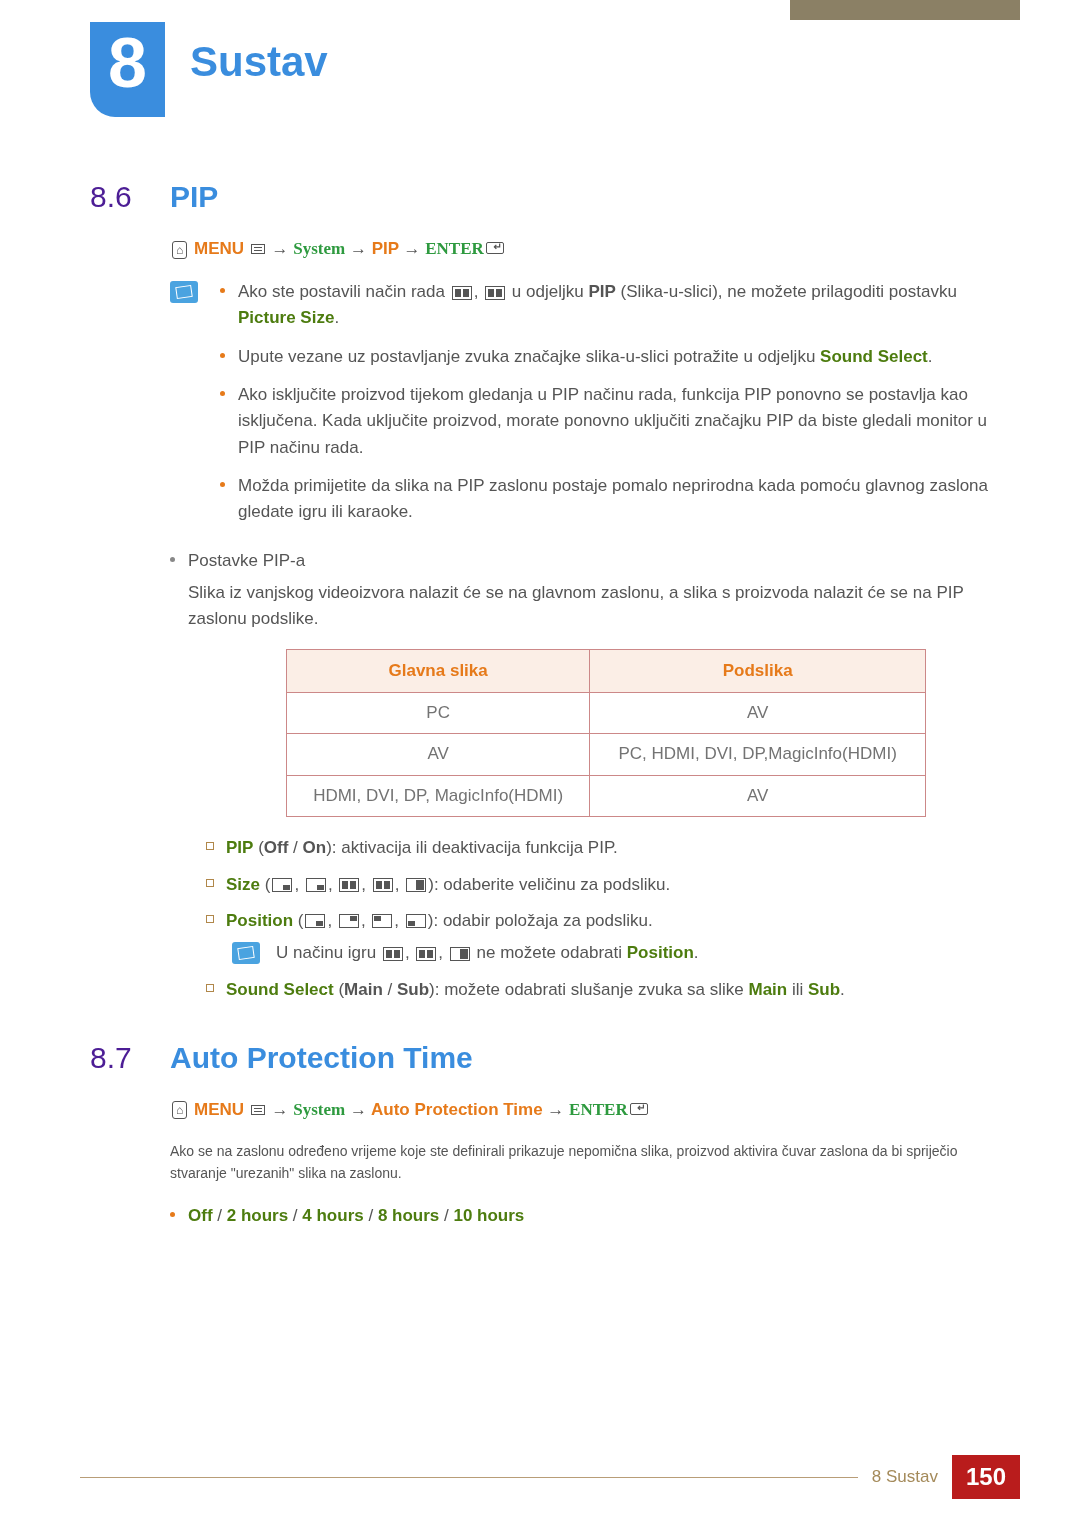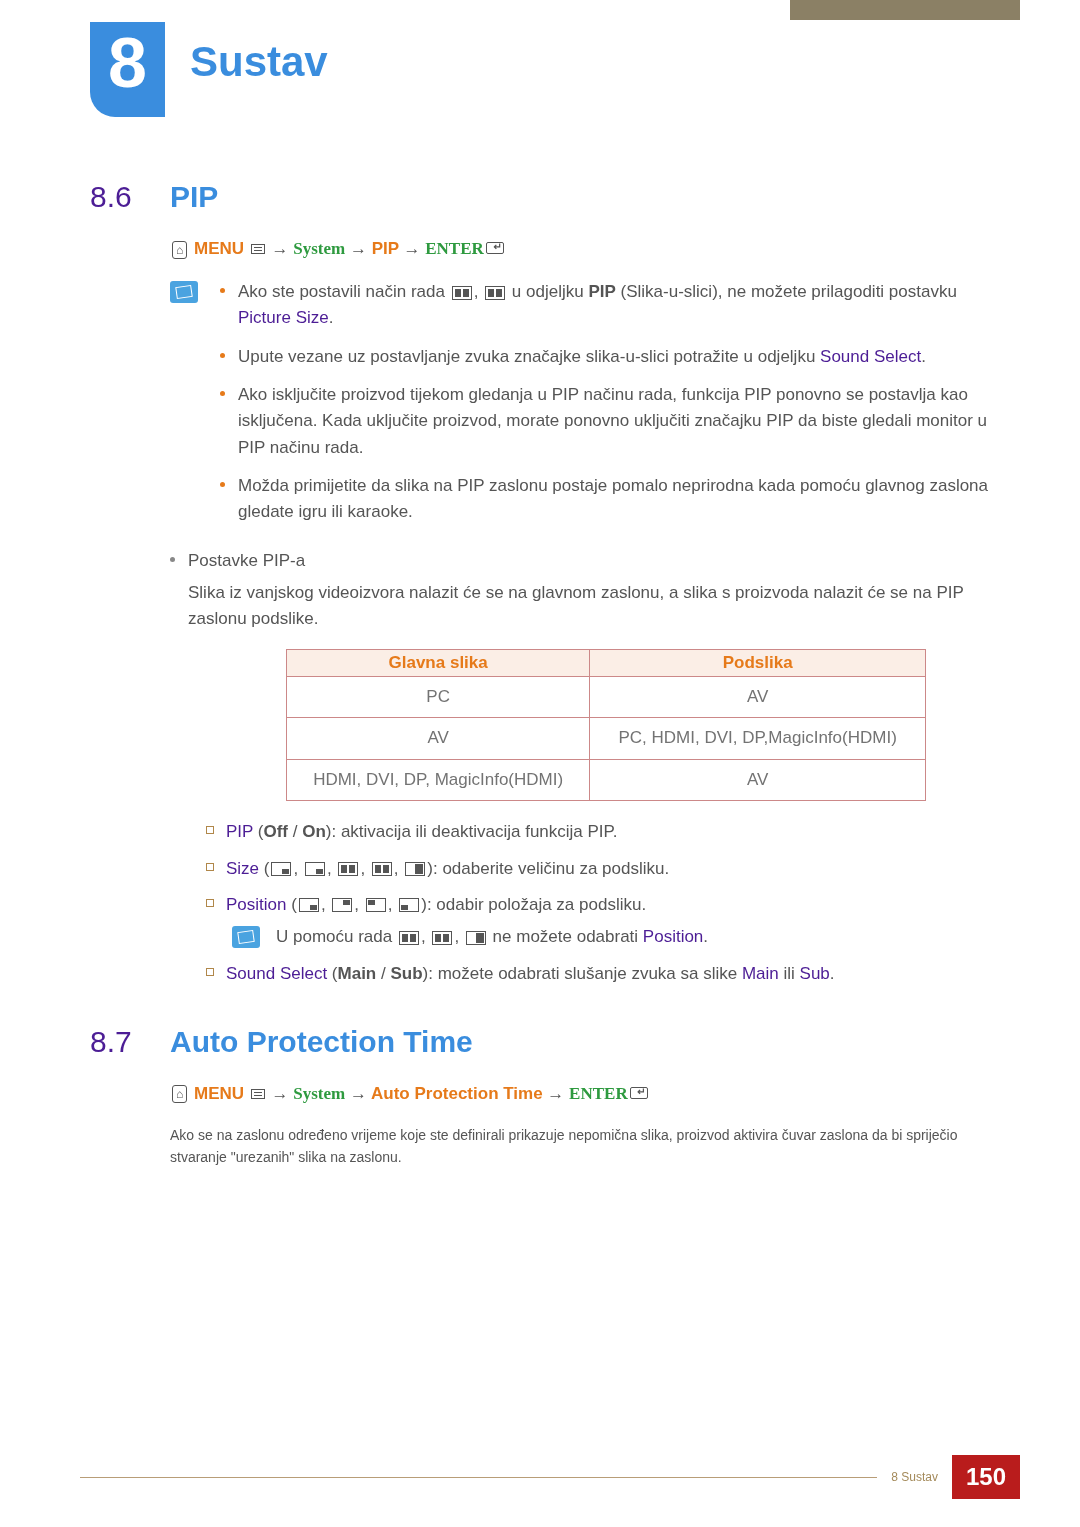--- a/index.html
+++ b/index.html
@@ -34,33 +34,33 @@
   .si-tr:after { right:1px; top:1px; width:7px; height:5px; }
   .si-bl:after { left:1px; bottom:1px; width:7px; height:5px; }
   .si-tl:after { left:1px; top:1px; width:7px; height:5px; }
   .si-db:after { left:2px; top:2px; right:2px; bottom:2px; width:auto; height:auto; background:linear-gradient(to right,#555 45%,transparent 45%,transparent 55%,#555 55%); }
   .si-half:after { right:1px; top:1px; bottom:1px; width:8px; height:auto; }
   .body-block { margin-left:80px; font-size:14px; line-height:1.6; color:#555; }
   ul.plain-dots { list-style:none; margin-left:80px; }
   ul.plain-dots>li { position:relative; padding-left:18px; font-size:17px; line-height:1.55; color:#555; margin-bottom:6px; }
   ul.plain-dots>li:before { content:""; position:absolute; left:0; top:9px; width:5px; height:5px; background:#888; border-radius:50%; }
   table.pip { border-collapse:collapse; margin:16px 0 18px 98px; width:640px; font-size:17px; }
-  table.pip th { background:#fbeee6; color:#e67a1a; font-weight:bold; border:1px solid #c88; text-align:center; }
+  table.pip th { background:#fbeee6; color:#e67a1a; font-weight:bold; padding:8px; border:1px solid #c88; text-align:center; }
   table.pip td { padding:7px; border:1px solid #c88; text-align:center; color:#737373; }
   ul.sq { list-style:none; margin-left:98px; }
   ul.sq>li { position:relative; padding-left:20px; font-size:17px; line-height:1.55; color:#555; margin-bottom:10px; }
   ul.sq>li:before { content:""; position:absolute; left:0; top:7px; width:6px; height:6px; border:1px solid #b0874a; }
   .b { font-weight:bold; color:#555; }
-  .ob { color:#4c1d95; font-weight:normal; }
+  .ob { color:#4d7c0f; font-weight:bold; }
   .inline-note { display:flex; align-items:flex-start; margin:6px 0 6px 0; }
   .inline-note .note-icon { margin-left:6px; margin-right:16px; }
   .sep { color:#555; }
   .footer { position:absolute; left:80px; right:60px; bottom:28px; display:flex; align-items:center; }
   .f-line { flex:1; height:1px; background:#b89d77; }
-  .f-text { font-size:12px; color:#a48a5a; margin:0 14px 0 14px; }
+  .f-text { font-size:17px; color:#a48a5a; margin:0 14px 0 14px; }
   .f-page { background:#b91c1c; color:#fff; font-size:24px; font-weight:bold; padding:8px 14px; }
   .sec2 { margin-top:38px; }
   .orange { color:#e67a1a; }
   .green { color:#2e9a3f; }
 </style>
 </head>
 <body>
 
 <div class="page">
   <div class="top-strip"></div>
@@ -132,21 +132,21 @@
           <li>
             <span class="ob">PIP</span><span> (</span><span class="b">Off</span><span> / </span><span class="b">On</span><span>): aktivacija ili deaktivacija funkcija PIP.</span>
           </li>
           <li>
             <span class="ob">Size</span><span> (</span><span class="small-ico si-br"></span>, <span class="small-ico si-br"></span>, <span class="small-ico si-db"></span>, <span class="small-ico si-db"></span>, <span class="small-ico si-half"></span><span>): odaberite veličinu za podsliku.</span>
           </li>
           <li>
             <span class="ob">Position</span><span> (</span><span class="small-ico si-br"></span>, <span class="small-ico si-tr"></span>, <span class="small-ico si-tl"></span>, <span class="small-ico si-bl"></span><span>): odabir položaja za podsliku.</span>
             <div class="inline-note">
               <div class="note-icon"></div>
-              <div><span>U pomoću rada </span><span class="small-ico si-db"></span>, <span class="small-ico si-db"></span>, <span class="small-ico si-half"></span><span> ne možete odabrati </span><span class="ob">Position</span><span>.</span></div>
+              <div><span>U načinu igru </span><span class="small-ico si-db"></span>, <span class="small-ico si-db"></span>, <span class="small-ico si-half"></span><span> ne možete odabrati </span><span class="ob">Position</span><span>.</span></div>
             </div>
           </li>
           <li>
             <span class="ob">Sound Select</span><span> (</span><span class="b">Main</span><span> / </span><span class="b">Sub</span><span>): možete odabrati slušanje zvuka sa slike </span><span class="ob">Main</span><span> ili </span><span class="ob">Sub</span><span>.</span>
           </li>
         </ul>
       </li>
     </ul>
 
     <div class="sec-row sec2">
@@ -161,20 +161,25 @@
       <span class="arrow">→</span>
       <span class="green">System</span>
       <span class="arrow">→</span>
       <span class="orange">Auto Protection Time</span>
       <span class="arrow">→</span>
       <span class="green">ENTER</span><span class="enter-ico"></span>
     </div>
 
     <div class="body-block">Ako se na zaslonu određeno vrijeme koje ste definirali prikazuje nepomična slika, proizvod aktivira čuvar zaslona da bi spriječio stvaranje "urezanih" slika na zaslonu.</div>
 
+    <ul class="orange-dots" style="margin-left:80px; margin-top:18px;">
+      <li>
+        <span class="ob">Off</span><span class="sep"> / </span><span class="ob">2 hours</span><span class="sep"> / </span><span class="ob">4 hours</span><span class="sep"> / </span><span class="ob">8 hours</span><span class="sep"> / </span><span class="ob">10 hours</span>
+      </li>
+    </ul>
 
   </div>
 
   <div class="footer">
     <div class="f-line"></div>
     <div class="f-text">8 Sustav</div>
     <div class="f-page">150</div>
   </div>
 </div>
 

